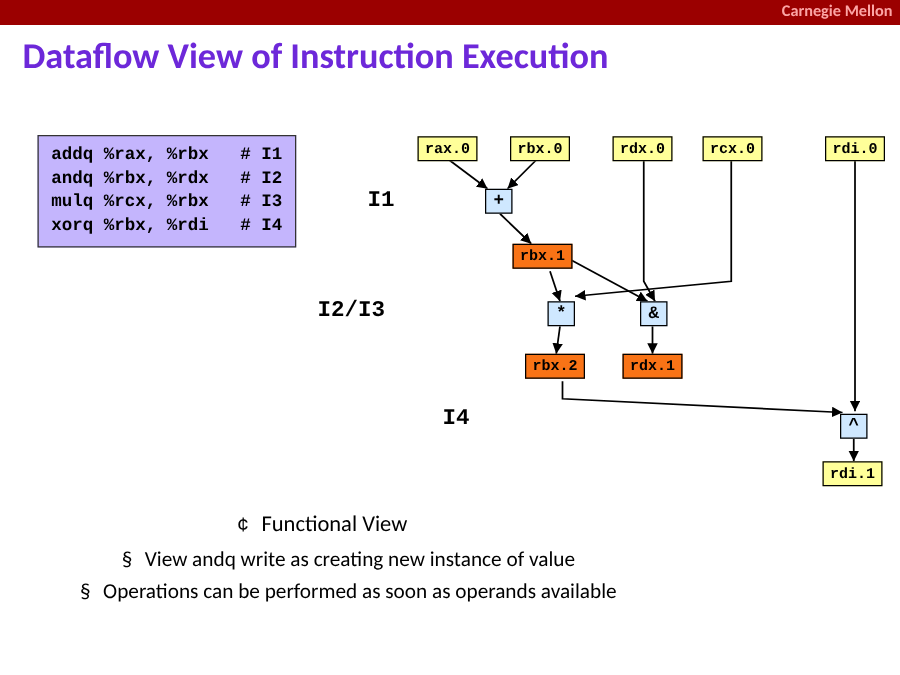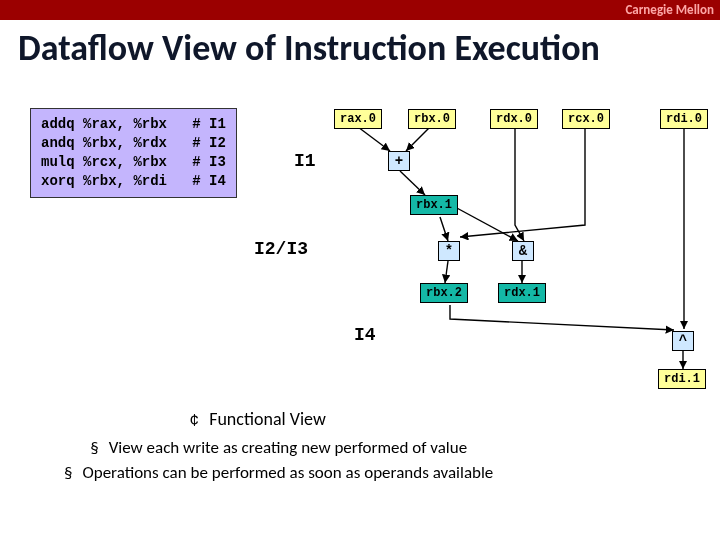--- a/index.html
+++ b/index.html
@@ -1,22 +1,22 @@
 <!DOCTYPE html>
 <html><head>
 <meta charset="utf-8">
 <style>
   * { box-sizing: border-box; margin: 0; padding: 0; }
   body { font-family: Calibri, Arial, sans-serif; width: 720px; height: 540px; background: #fff; position: relative; overflow: hidden; }
   .redbar { background: #9b0000; height: 20px; width: 100%; }
   .cm { position: absolute; right: 6px; top: 2px; color: #fca5a5; font-weight: bold; font-size: 13px; }
-  .title { font-size: 36px; font-weight: bold; color: #0f172a; margin: 6px 0 10px 18px; }
+  .title { font-size: 29px; font-weight: bold; color: #6d28d9; margin: 6px 0 10px 18px; }
   .codebox { position: absolute; left: 30px; top: 108px; border: 1px solid #333; padding: 6px 10px; font-family: "Courier New", monospace; font-size: 14px; font-weight: bold; line-height: 1.35; white-space: pre; background: #c4b5fd; }
   .diagram { position: absolute; left: 290px; top: 105px; width: 420px; height: 280px; }
-  .reg { position: absolute; border: 1px solid #000; font-family: "Courier New", monospace; font-size: 12px; font-weight: bold; padding: 2px 5px; background: #14b8a6; text-align: center; }
+  .reg { position: absolute; border: 1px solid #000; font-family: "Courier New", monospace; font-size: 12px; font-weight: bold; padding: 2px 5px; background: #f97316; text-align: center; }
   .reg.yellow { background: #ffff99; text-align: center; }
   .op { position: absolute; border: 1px solid #000; background: #cfe8ff; width: 22px; height: 20px; text-align: center; font-family: "Courier New", monospace; font-size: 14px; font-weight: bold; line-height: 18px; }
   .ilbl { position: absolute; font-family: "Courier New", monospace; font-size: 18px; font-weight: bold; }
   svg.edges { position: absolute; left: 0; top: 0; width: 420px; height: 280px; }
   svg line, svg polyline { stroke: #000; stroke-width: 1.4; fill: none; }
   .bullets { position: absolute; left: 22px; top: 408px; font-size: 18px; text-align: center; }
   .b0 { margin-bottom: 6px; }
   .b0::before { content: "¢"; font-family: "Courier New", monospace; margin-right: 10px; font-size: 16px; }
   .sub { list-style: none; margin-left: 42px; font-size: 17px; line-height: 1.45; }
   .sub li::before { content: "§"; margin-right: 10px; }
@@ -74,16 +74,16 @@
   <div class="reg yellow" style="left:368px;top:264px">rdi.1</div>
 
   <div class="ilbl" style="left:4px;top:46px">I1</div>
   <div class="ilbl" style="left:-36px;top:134px">I2/I3</div>
   <div class="ilbl" style="left:64px;top:220px">I4</div>
 </div>
 
 <div class="bullets">
   <div class="b0">Functional View</div>
   <ul class="sub">
-    <li>View each write as creating new performed of value</li>
+    <li>View andq write as creating new instance of value</li>
     <li>Operations can be performed as soon as operands available</li>
   </ul>
 </div>
 
 </body></html>

